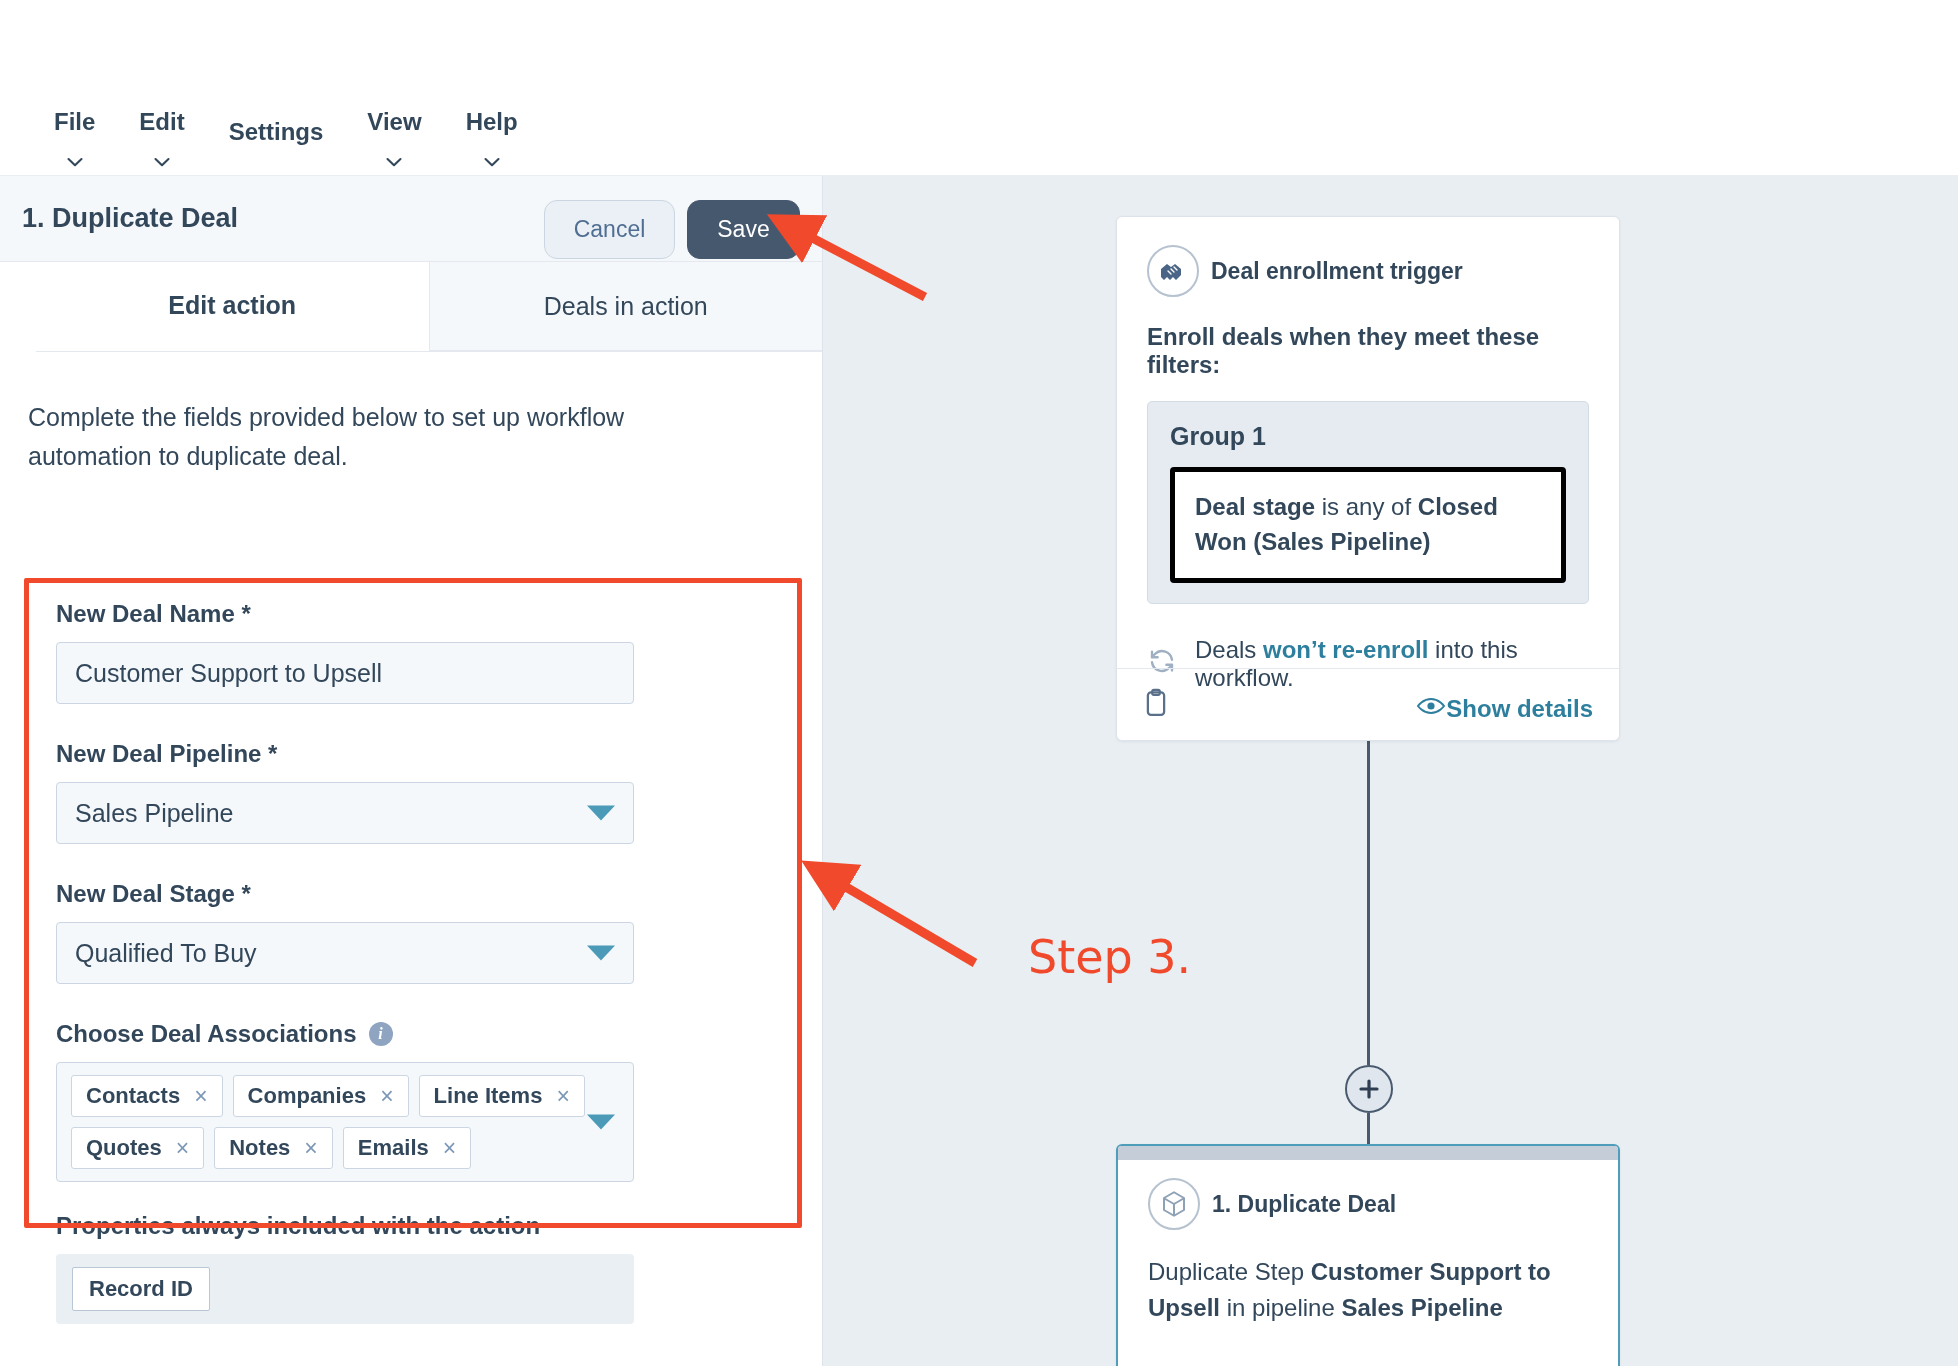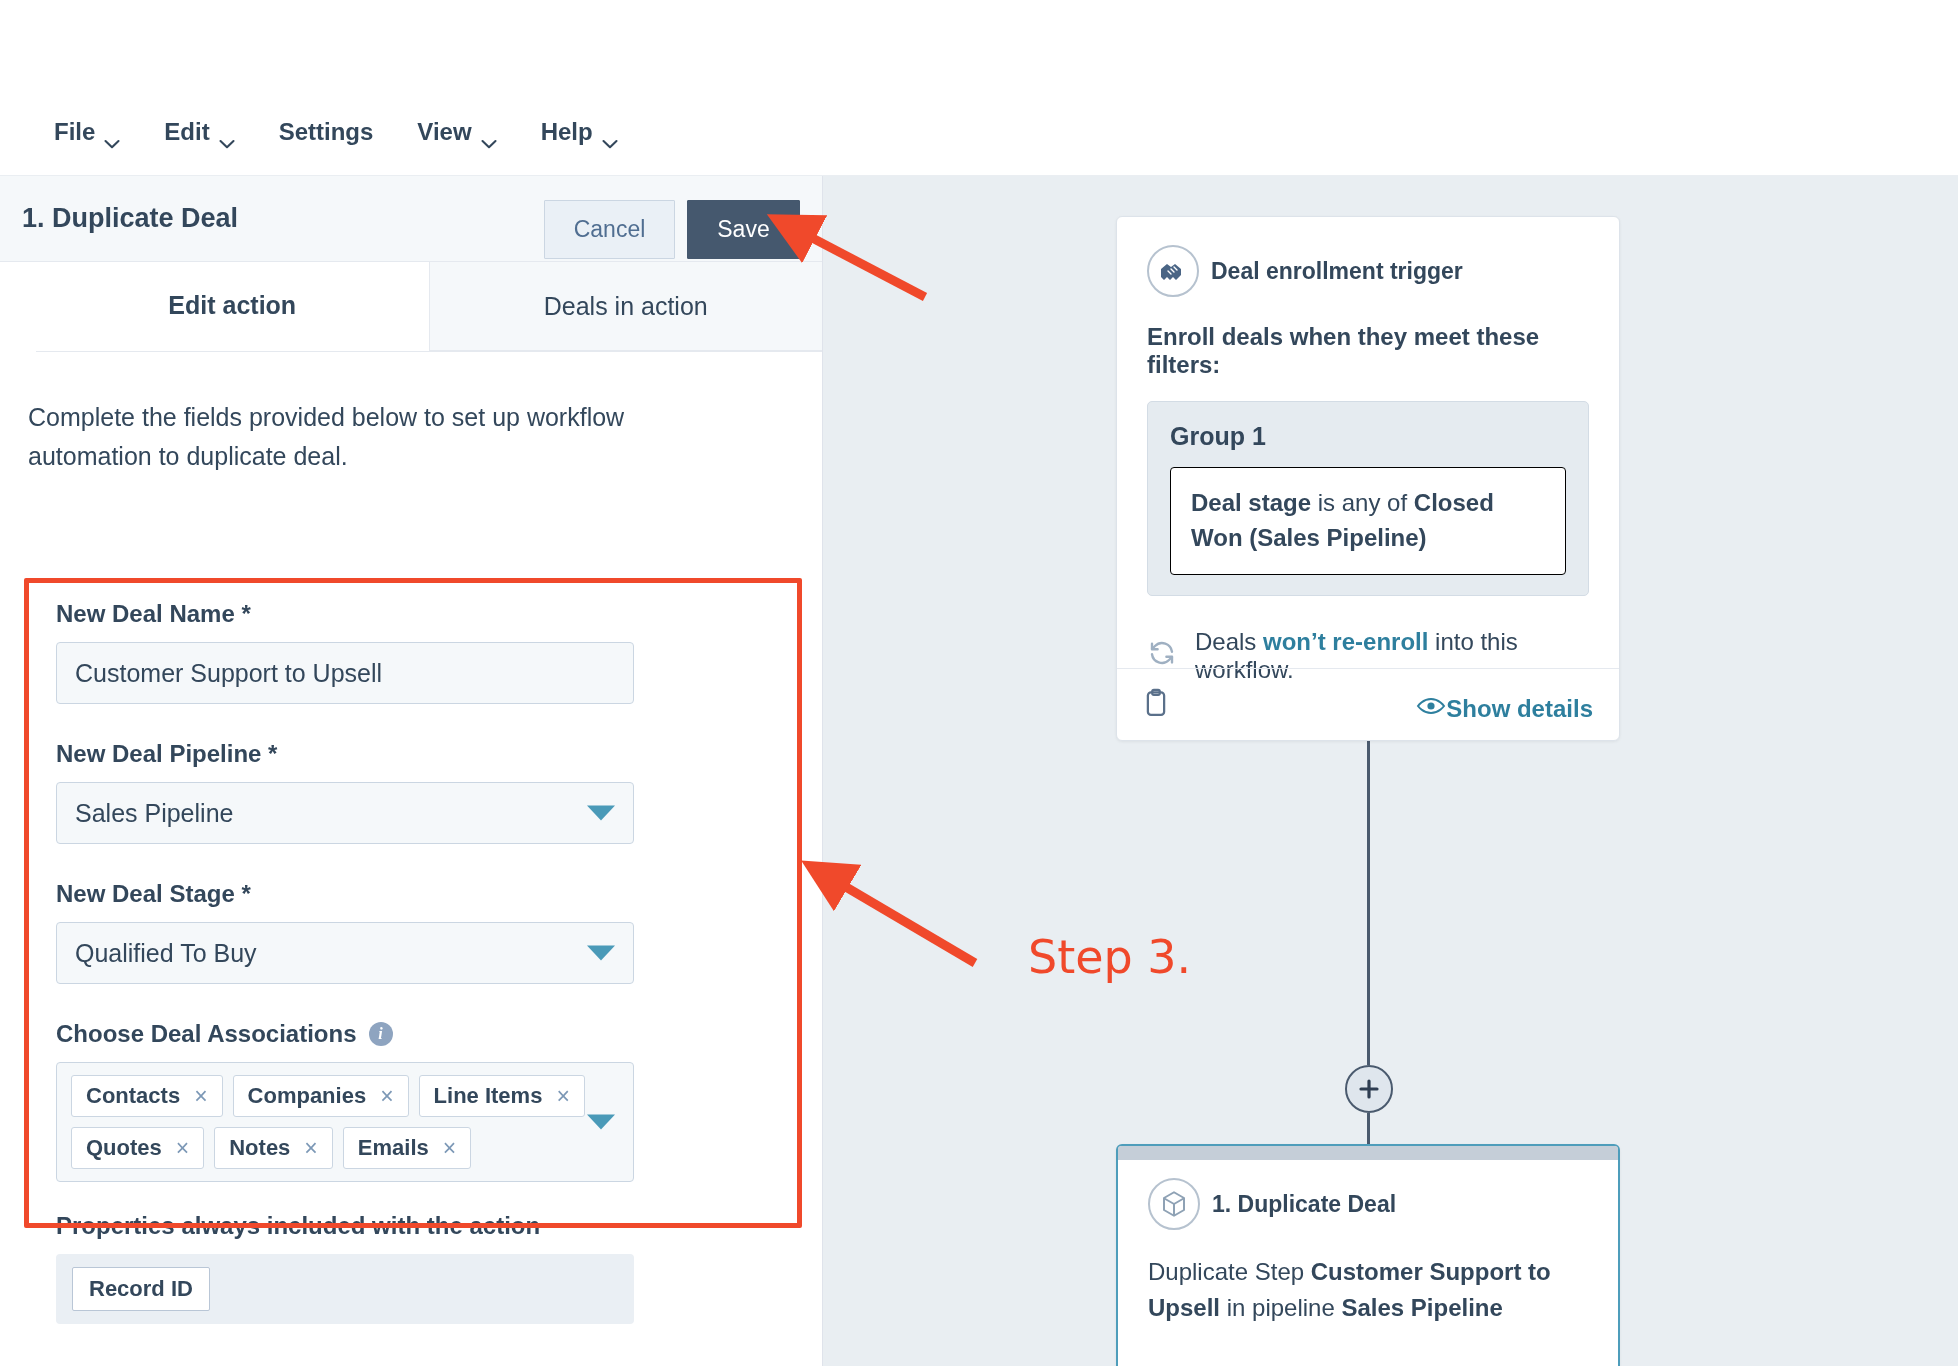--- a/index.html
+++ b/index.html
@@ -39,40 +39,40 @@
 
   
   .menubar {
     position: absolute; left: 0; top: 88px; width: 1958px; height: 88px;
     background: #ffffff; display: flex; align-items: center; gap: 0;
     border-bottom: 1px solid #eaeef2;
   }
   .menu-item {
     display: flex; align-items: center; gap: 9px;
     font-size: 24px; font-weight: 700; color: #33475b;
-    padding: 6px 22px; cursor: pointer; white-space: nowrap;
+    padding: 6px 22px; cursor: pointer; white-space: nowrap; flex-direction: column;
   }
   .menu-item:first-child { margin-left: 32px; }
   .caret-dn { display:block; width: 16px; height: 10px; }
 
   
   .leftpanel {
     position: absolute; left: 0; top: 176px; width: 823px; height: 1190px;
     background: #ffffff; border-right: 1px solid #dfe3eb;
     overflow: hidden;
   }
   .panel-head {
     position: relative; height: 86px; background: #f5f8fa;
     border-bottom: 1px solid #e5e9ef;
     display: flex; align-items: center; padding: 0 22px;
   }
   .panel-title { font-size: 27px; font-weight: 700; color: #33475b; flex: 1; }
   .btn {
     font-family: "Liberation Sans", sans-serif;
-    font-size: 23px; border-radius: 1px; cursor: pointer;
+    font-size: 23px; border-radius: 13px; cursor: pointer;
     display: flex; align-items: center; justify-content: center; margin-top: 22px;
   }
   .btn-cancel {
     width: 131px; height: 59px; background: #eaf0f6; color: #506e91;
     border: 1px solid #cbd6e2;
   }
   .btn-save {
     width: 113px; height: 59px; background: #45586e; color: #ffffff;
     border: 1px solid #45586e; margin-left: 12px; font-weight: 400;
   }
@@ -172,21 +172,21 @@
   .card-head-title { font-size: 23px; font-weight: 700; color: #33475b; }
   .filters-title {
     font-size: 24px; font-weight: 700; color: #33475b; margin-top: 26px;
   }
   .group {
     margin-top: 22px; background: #e5ebf0; border: 1px solid #d3dce5;
     border-radius: 5px; padding: 20px 22px;
   }
   .group-title { font-size: 25px; font-weight: 700; color: #33475b; }
   .filter-row {
-    margin-top: 16px; background: #ffffff; border: 1px solid #000000;
+    margin-top: 16px; background: #ffffff; border: 5px solid #000000;
     border-radius: 4px; padding: 18px 20px;
     font-size: 24px; color: #33475b; line-height: 1.45;
   }
   .filter-row b { font-weight: 700; }
   .reenroll {
     display: flex; align-items: center; gap: 18px;
     margin: 32px 30px 0 30px; font-size: 24px; color: #33475b;
   }
   .reenroll .hl { color: #2e7f9e; font-weight: 700; }
   .card-footer {

